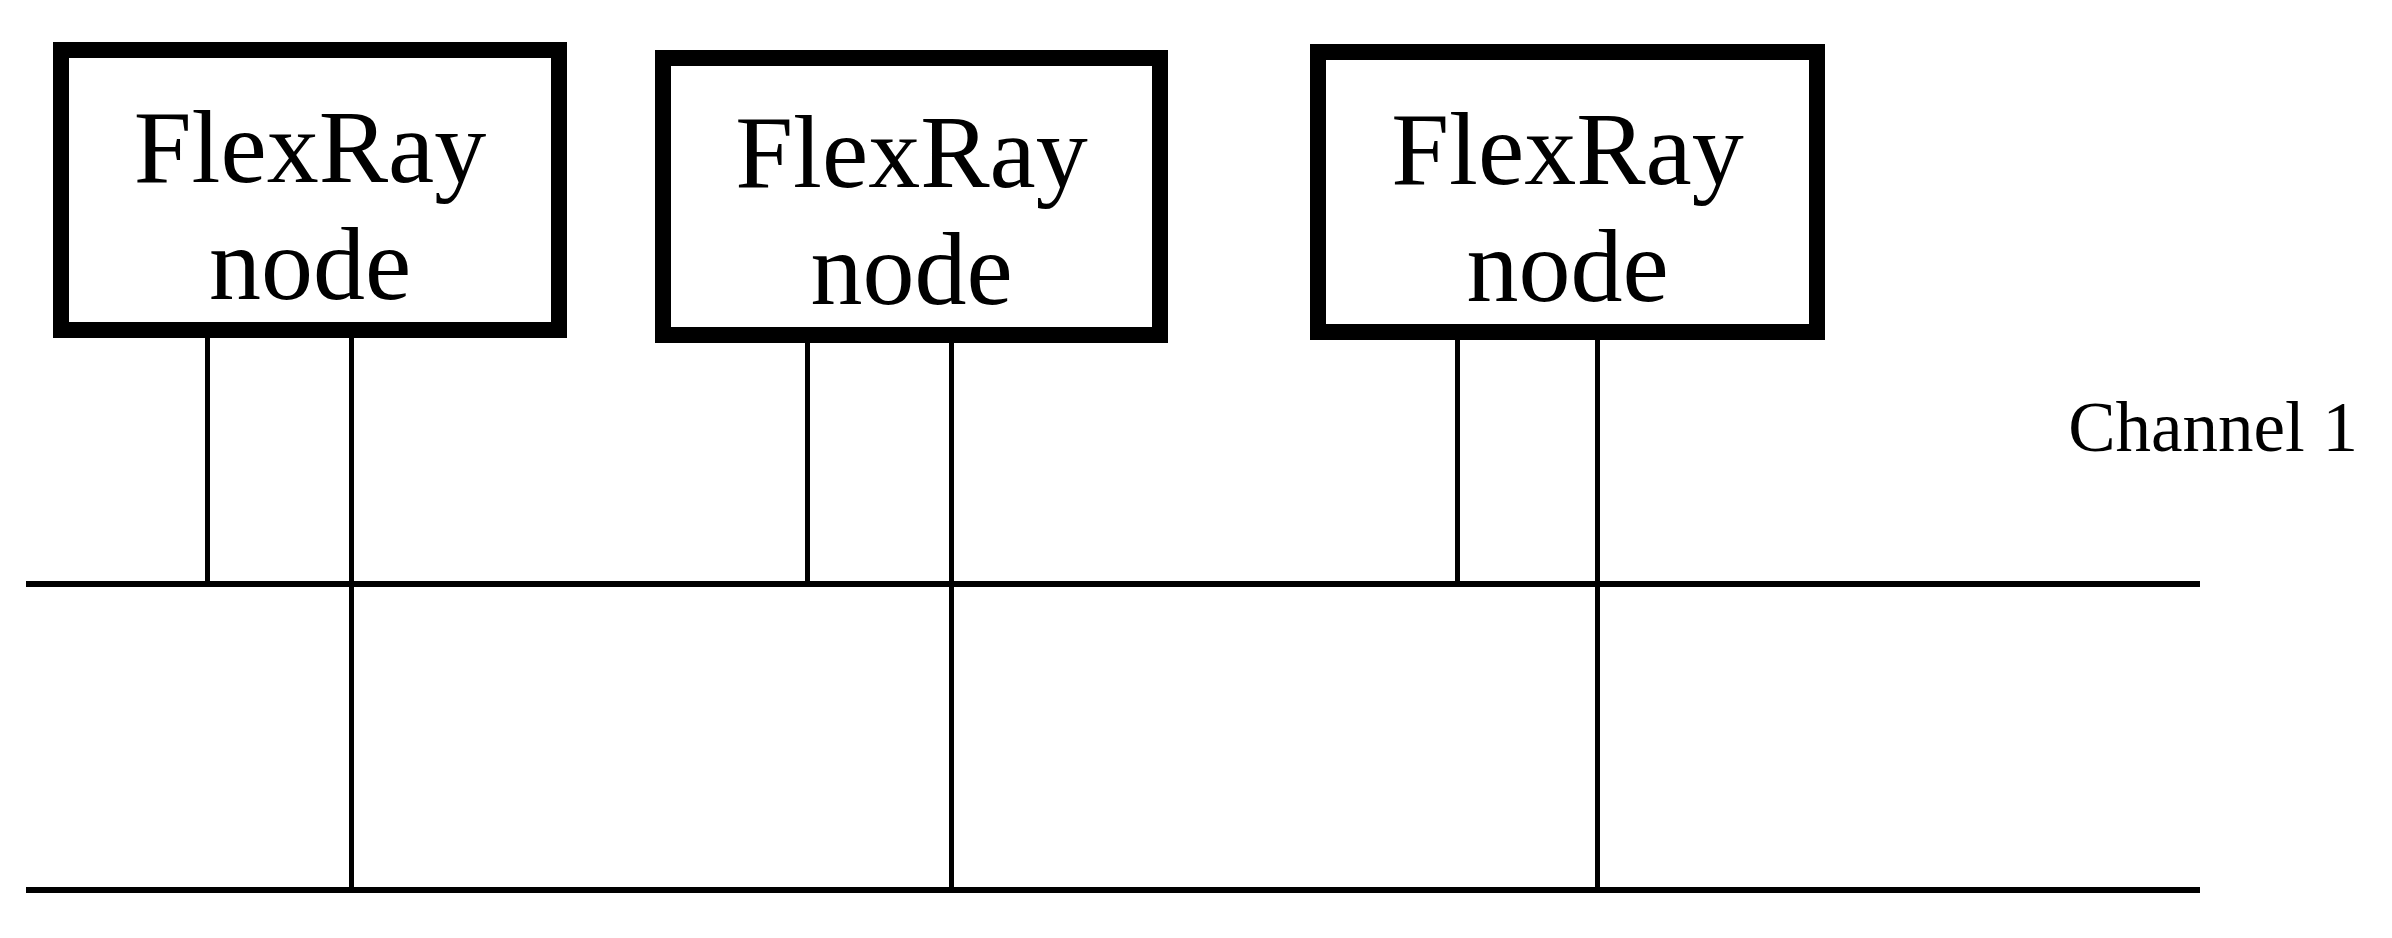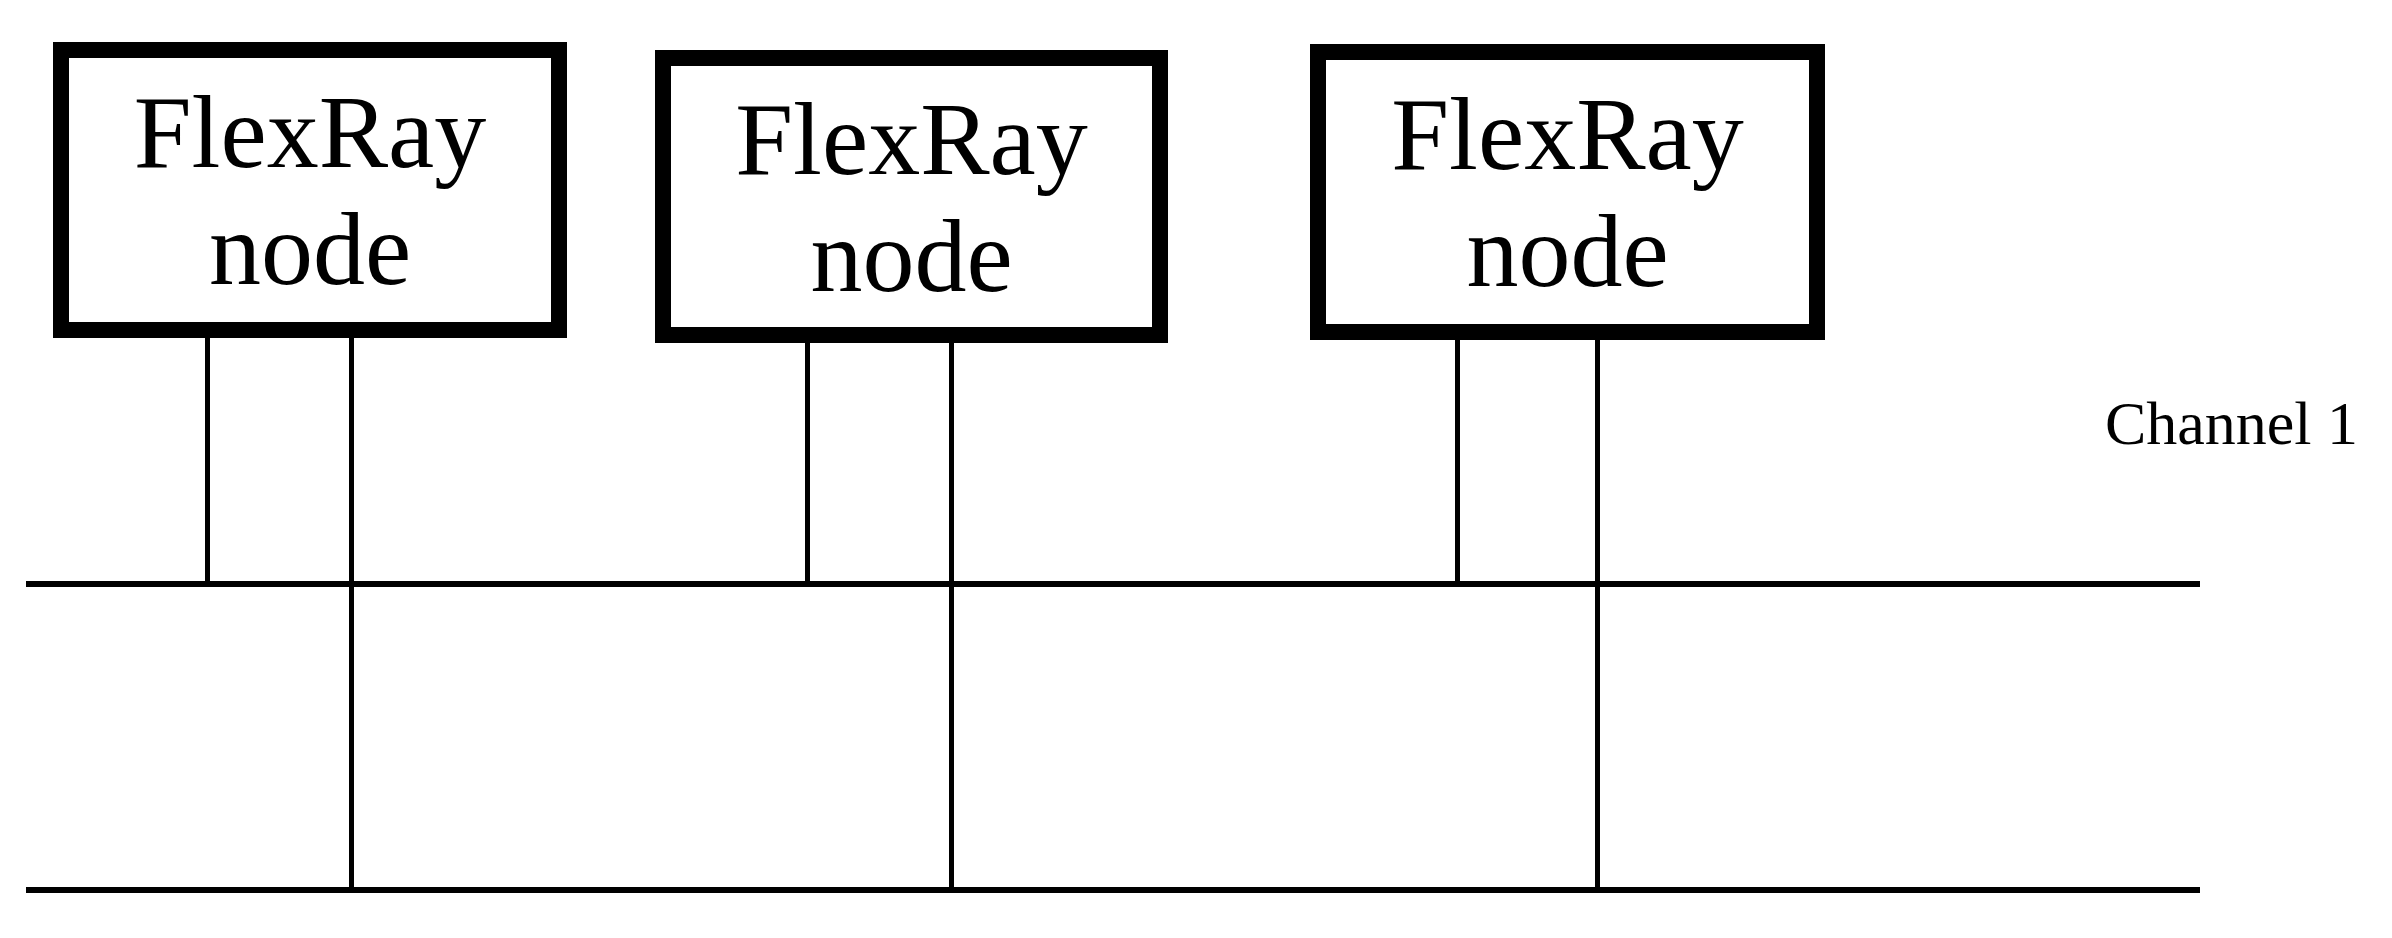--- a/index.html
+++ b/index.html
@@ -23,21 +23,21 @@
 
   
   .node-box {
     position: absolute;
     box-sizing: border-box;
     border: 16px solid var(--ink);
     background: var(--bg);
     display: flex;
     flex-direction: column;
     align-items: center;
-    justify-content: center;
+    justify-content: flex-end;
     z-index: 3;
   }
   .node-box .node-label {
     text-align: center;
     font-size: 104px;
     line-height: 1.125;
     white-space: nowrap;
   }
   .node-box .node-label span { display: block; }
 
@@ -68,21 +68,21 @@
     background: var(--ink);
     z-index: 2;
   }
   .bus-1 { top: 581px; }
   .bus-2 { top: 887px; }
 
   
   .channel-label {
     position: absolute;
     right: 34px;
-    font-size: 62px;
+    font-size: 71px;
     line-height: 1;
     white-space: nowrap;
     z-index: 4;
     text-align: right;
   }
   .channel-label-1 { top: 392px; }
   .channel-label-2 { top: 704px; }
 </style>
 </head>
 <body>

